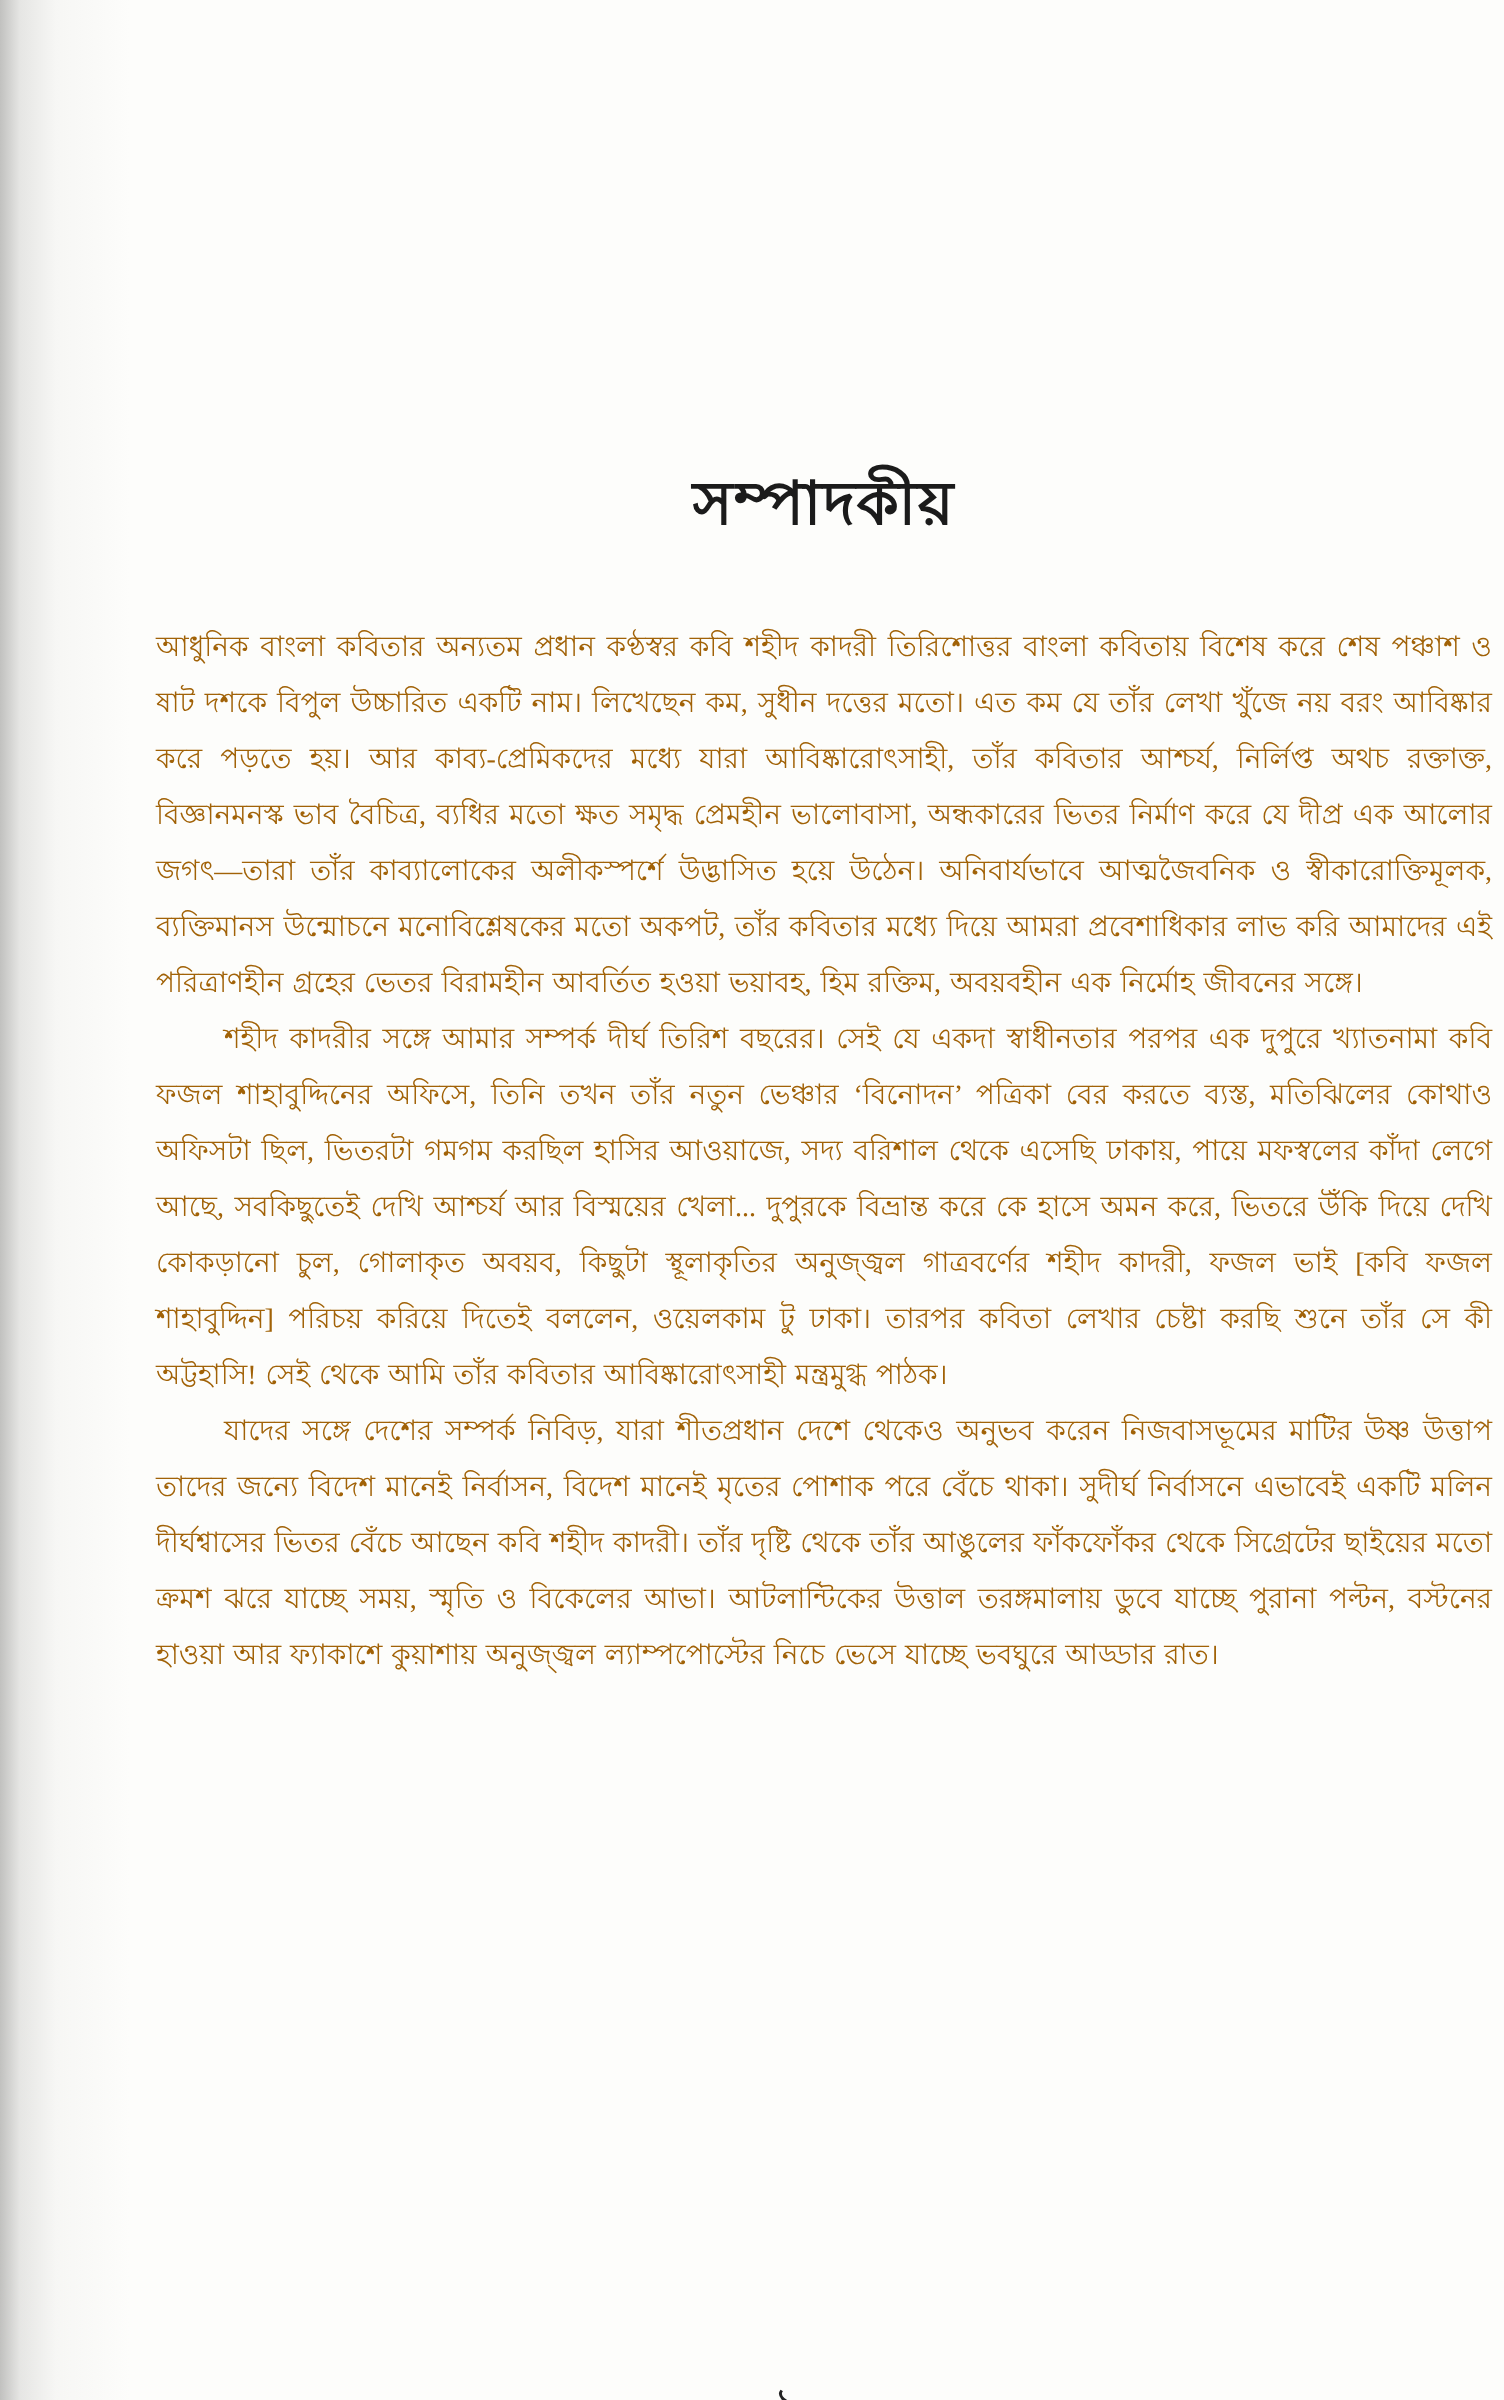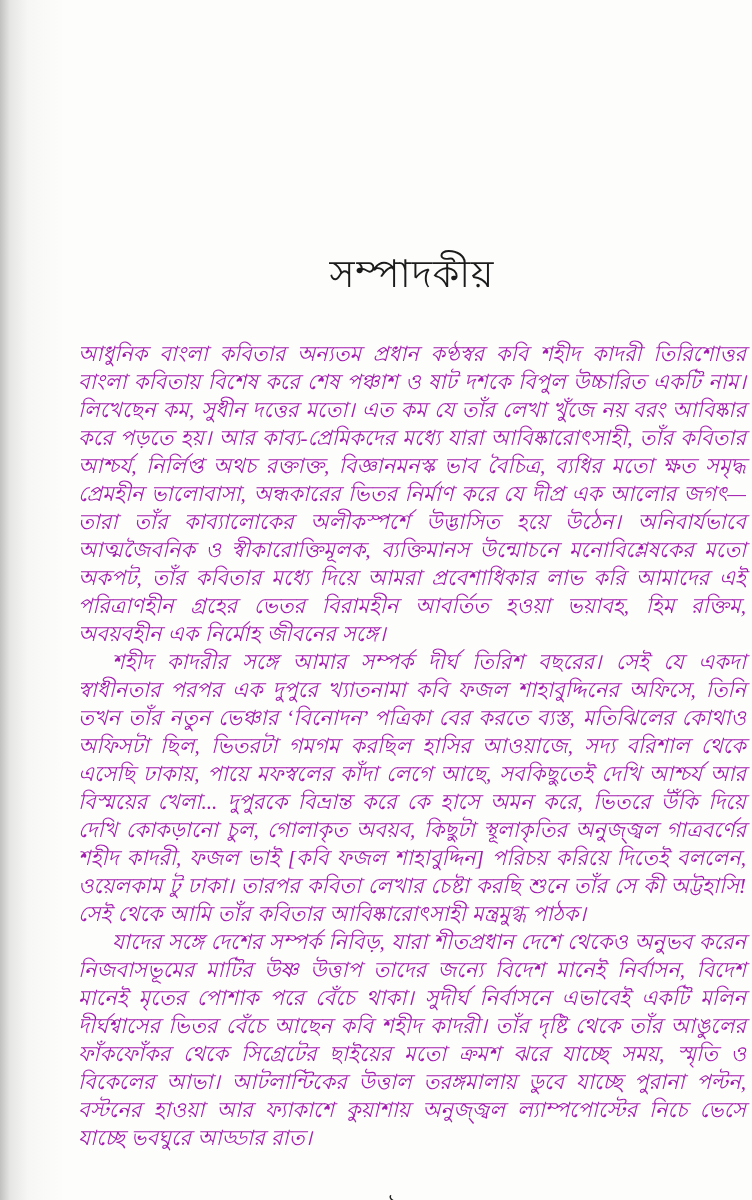--- a/index.html
+++ b/index.html
@@ -27,35 +27,34 @@
       rgba(255,255,255,0) 65px);
     pointer-events: none;
   }
   .content {
     position: absolute;
     left: 78px;
     top: 228px;
     width: 668px;
   }
   .title {
-    margin: 16px 0 32px 0;
+    margin: 0 0 32px 0;
     text-align: center;
-    font-size: 38px;
-    font-weight: 400;
+    font-size: 30px;
+    font-weight: 700;
     letter-spacing: 1px;
     color: #1b1b1b;
   }
   .body-text p {
     margin: 0;
     text-align: justify;
-    font-size: 21px;
+    font-size: 14px;
     line-height: 28px;
-    color: #a21caf;
+    color: #a16207;
     word-spacing: 1px;
-    font-style: italic;
   }
   .body-text p.indent {
     text-indent: 34px;
   }
   
   .page-number {
     position: absolute;
     bottom: -17px;
     left: 386px;
     font-size: 26px;

